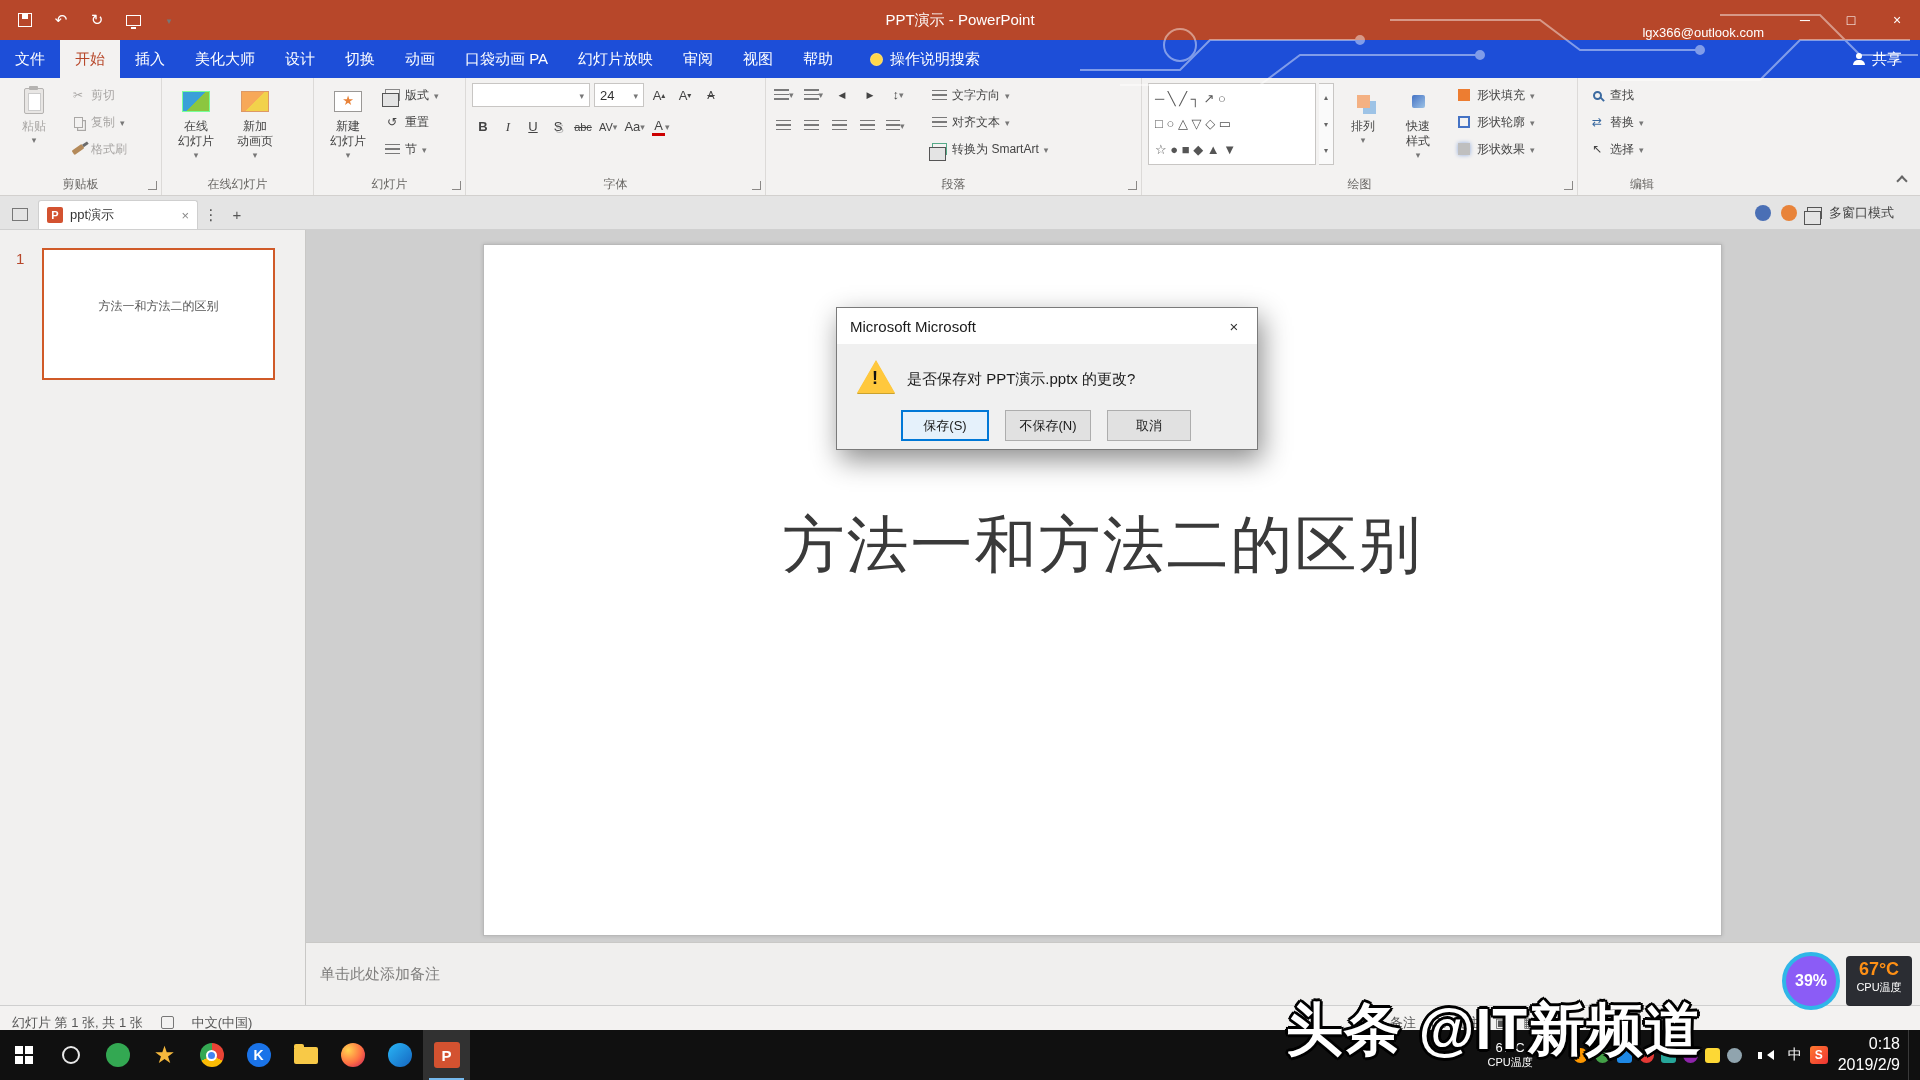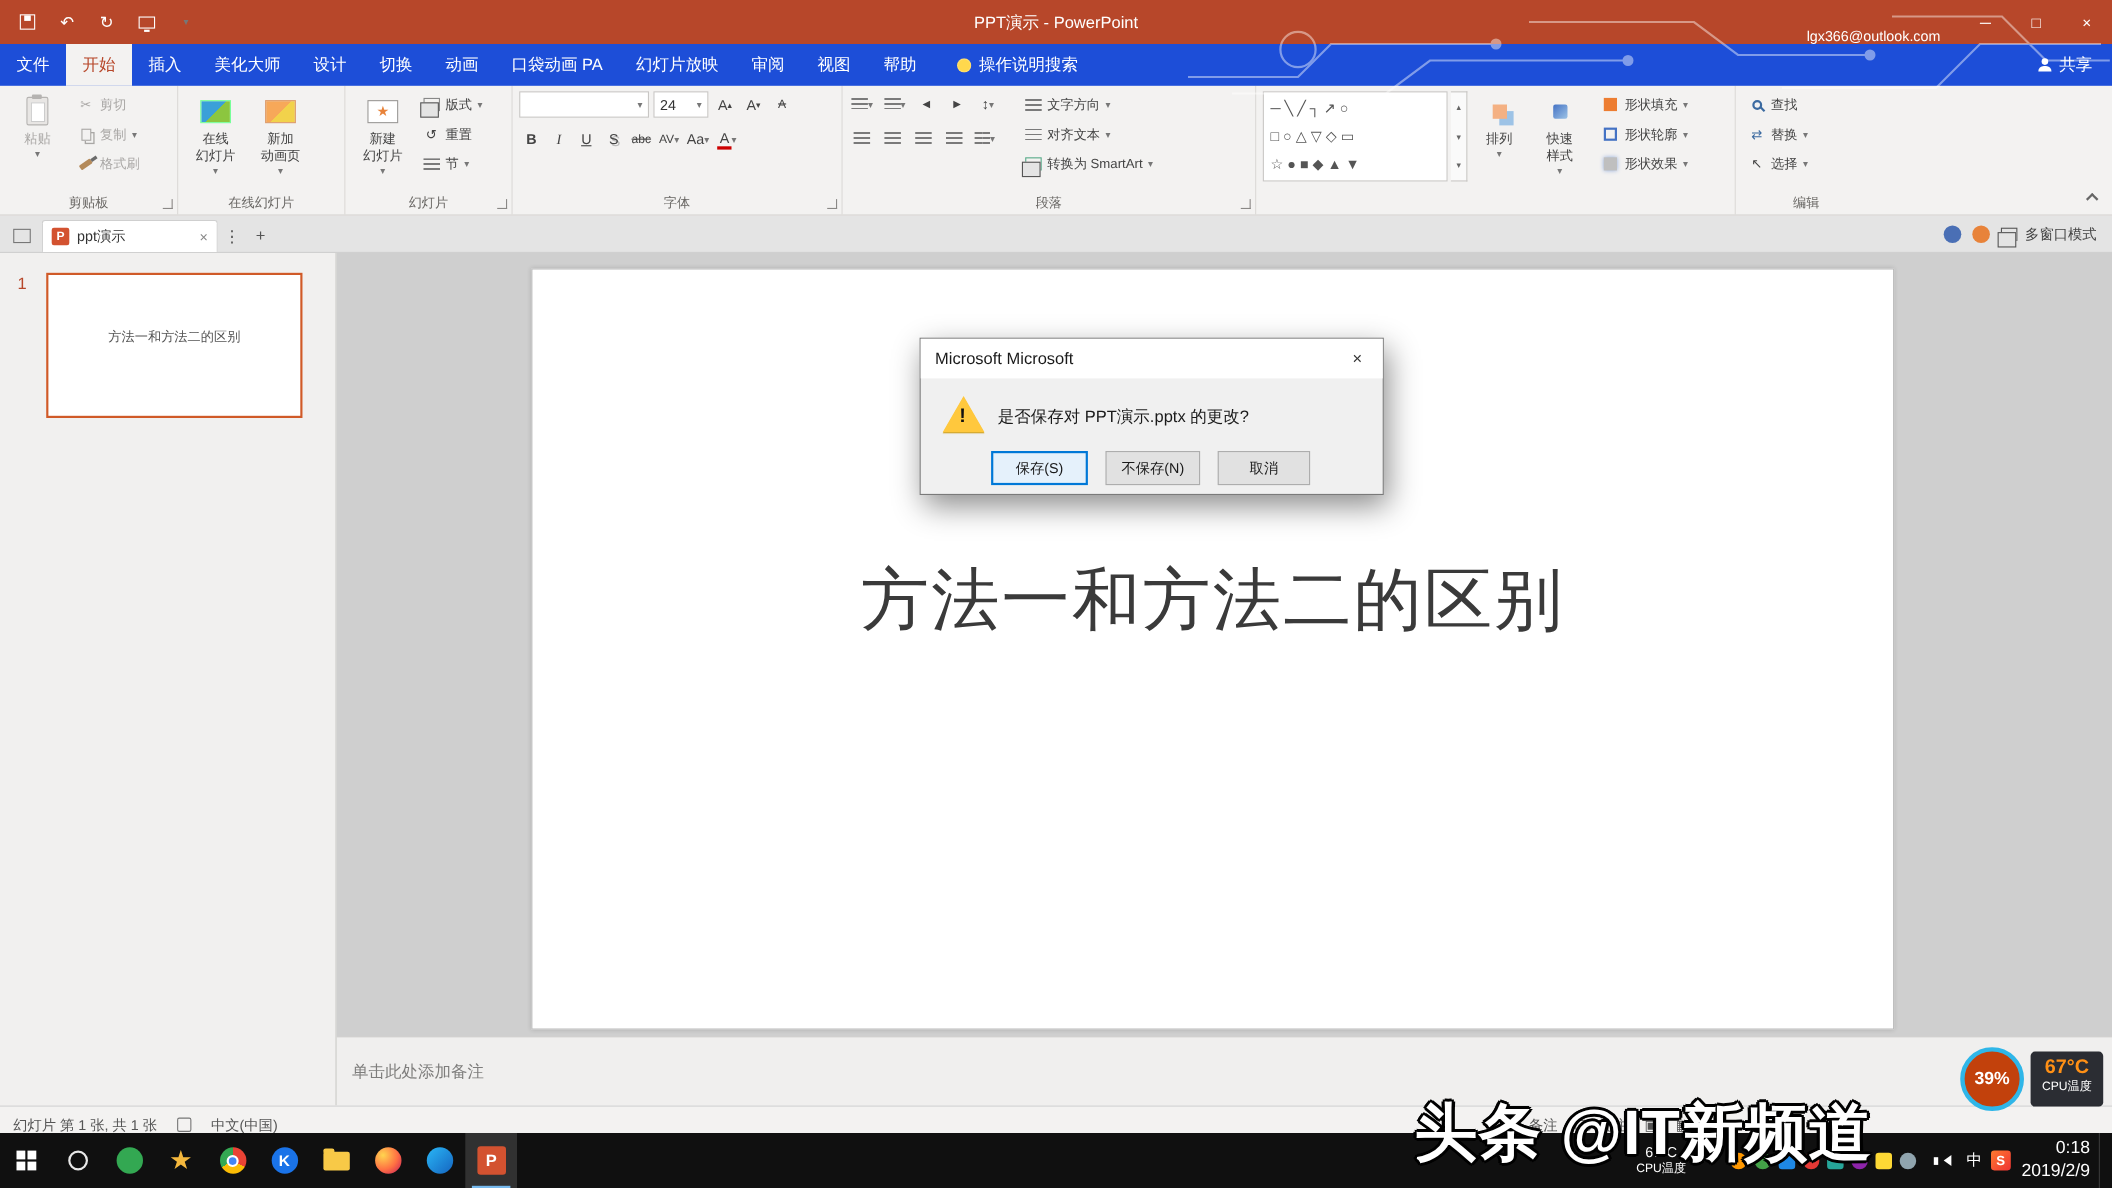--- a/index.html
+++ b/index.html
@@ -72,21 +72,21 @@
   .search-ic{width:9px;height:9px;border:2px solid #3b6aa0;border-radius:50%;position:relative;flex:none}
   .search-ic:after{content:"";position:absolute;width:6px;height:2px;background:#3b6aa0;right:-5px;bottom:-2px;transform:rotate(45deg)}
 
   
   .doctabbar{position:absolute;top:196px;left:0;right:0;height:34px;background:#e4e4e4;border-bottom:1px solid #d0d0d0;display:flex;align-items:flex-end;z-index:7}
   .tablist-ic{width:16px;height:13px;border:1.5px solid #777;margin:0 10px 8px 12px}
   .doctab{width:160px;height:29px;background:#fff;border:1px solid #cfcfcf;border-bottom:none;border-radius:3px 3px 0 0;display:flex;align-items:center;gap:7px;padding:0 8px;font-size:13px;color:#333}
   .pptico{width:16px;height:16px;background:#d35230;color:#fff;border-radius:2px;display:flex;align-items:center;justify-content:center;font-size:11px;font-weight:bold;flex:none}
   .tabclose{margin-left:auto;color:#888;font-size:13px}
   .tabbtn{width:26px;height:29px;display:flex;align-items:center;justify-content:center;color:#555;font-size:15px}
-  .dtb-right{margin-left:auto;display:flex;align-items:center;gap:10px;padding-right:14px;height:100%;font-size:13px;color:#444}
+  .dtb-right{margin-left:auto;display:flex;align-items:center;gap:10px;padding-right:26px;height:100%;font-size:13px;color:#444}
   .dot-ic{width:16px;height:16px;border-radius:50%}
   .winmode-ic{width:15px;height:12px;border:1.5px solid #555;position:relative}
   .winmode-ic:after{content:"";position:absolute;left:-4px;top:3px;width:15px;height:12px;border:1.5px solid #555;background:#e4e4e4}
 
   
   .workspace{position:absolute;top:230px;left:0;width:1920px;height:775px;display:flex}
   .panel{width:306px;background:#f1f0ef;border-right:1px solid #c9c8c6;position:relative}
   .slidenum{position:absolute;left:16px;top:20px;color:#b7472a;font-size:15px}
   .thumb{position:absolute;left:42px;top:18px;width:233px;height:132px;background:#fff;border:2px solid #d05a28;padding-top:48px;text-align:center;font-size:12px;color:#555}
   .editor{flex:1;display:flex;flex-direction:column;min-width:0}
@@ -140,21 +140,21 @@
   .dlg-close{margin-left:auto;width:46px;height:36px;display:flex;align-items:center;justify-content:center;font-size:15px;color:#333}
   .dlg-body{position:relative;height:106px}
   .warn{position:absolute;left:20px;top:16px;width:0;height:0;border-left:19px solid transparent;border-right:19px solid transparent;border-bottom:33px solid #ffc83d;filter:drop-shadow(0 1px 0 #caa22e)}
   .warn:after{content:"!";position:absolute;left:-4px;top:8px;font-weight:bold;font-size:18px;color:#111}
   .dlg-msg{position:absolute;left:70px;top:26px;font-size:15px;color:#1a1a1a}
   .dlg-btn{position:absolute;top:66px;height:31px;background:#e1e1e1;border:1px solid #adadad;font-size:13px;color:#1a1a1a;display:flex;align-items:center;justify-content:center;font-family:inherit}
   .dlg-btn.focus{border:2px solid #0078d7;background:#e5f1fb}
 
   
   .circuit{position:absolute;right:0;top:0;z-index:45;pointer-events:none;opacity:.55}
-  .wm-badge{position:absolute;left:1782px;top:952px;width:58px;height:58px;border-radius:50%;background:#c2410c;border:4px solid #2fb6e8;color:#fff;display:flex;align-items:center;justify-content:center;font-size:16px;font-weight:bold;z-index:61}
+  .wm-badge{position:absolute;left:1782px;top:952px;width:58px;height:58px;border-radius:50%;background:#8b5cf6;border:4px solid #2fb6e8;color:#fff;display:flex;align-items:center;justify-content:center;font-size:16px;font-weight:bold;z-index:61}
   .wm-chip{position:absolute;left:1846px;top:956px;width:66px;height:50px;background:rgba(8,10,18,.85);border-radius:4px;text-align:center;z-index:61;padding-top:4px}
   .wm-chip .c1{color:#ff9015;font-size:18px;font-weight:bold;line-height:1.1}
   .wm-chip .c2{color:#fff;font-size:11px}
   .wm-text{position:absolute;left:1286px;top:992px;font-size:57px;font-weight:900;color:#fff;letter-spacing:1px;white-space:nowrap;z-index:60;text-shadow:-3px 0 #000,3px 0 #000,0 -3px #000,0 3px #000,-2px -2px #000,2px 2px #000,-2px 2px #000,2px -2px #000}
 </style>
 </head>
 <body>
 
 <div class="screen">
 
@@ -493,20 +493,24 @@
           </div>
           <div class="smallbtn">
             <span class="sicon">
                 <span class="csq" style="width:12px;height:12px;background:#bfbfbf;box-shadow:0 0 4px #8faadc"></span>
               </span>
             <span>形状效果</span>
             <span class="caret">▾</span>
           </div>
         </div>
       </div>
+      <div class="glabel">
+          <span>绘图</span>
+          <span class="launcher"></span>
+        </div>
     </div>
 
     <div class="rgroup" style="width:128px;border-right:none">
       <div class="gbody">
         <div class="vstack">
           <div class="smallbtn">
             <span class="sicon">
                 <span class="search-ic"></span>
               </span>
             <span>查找</span>

